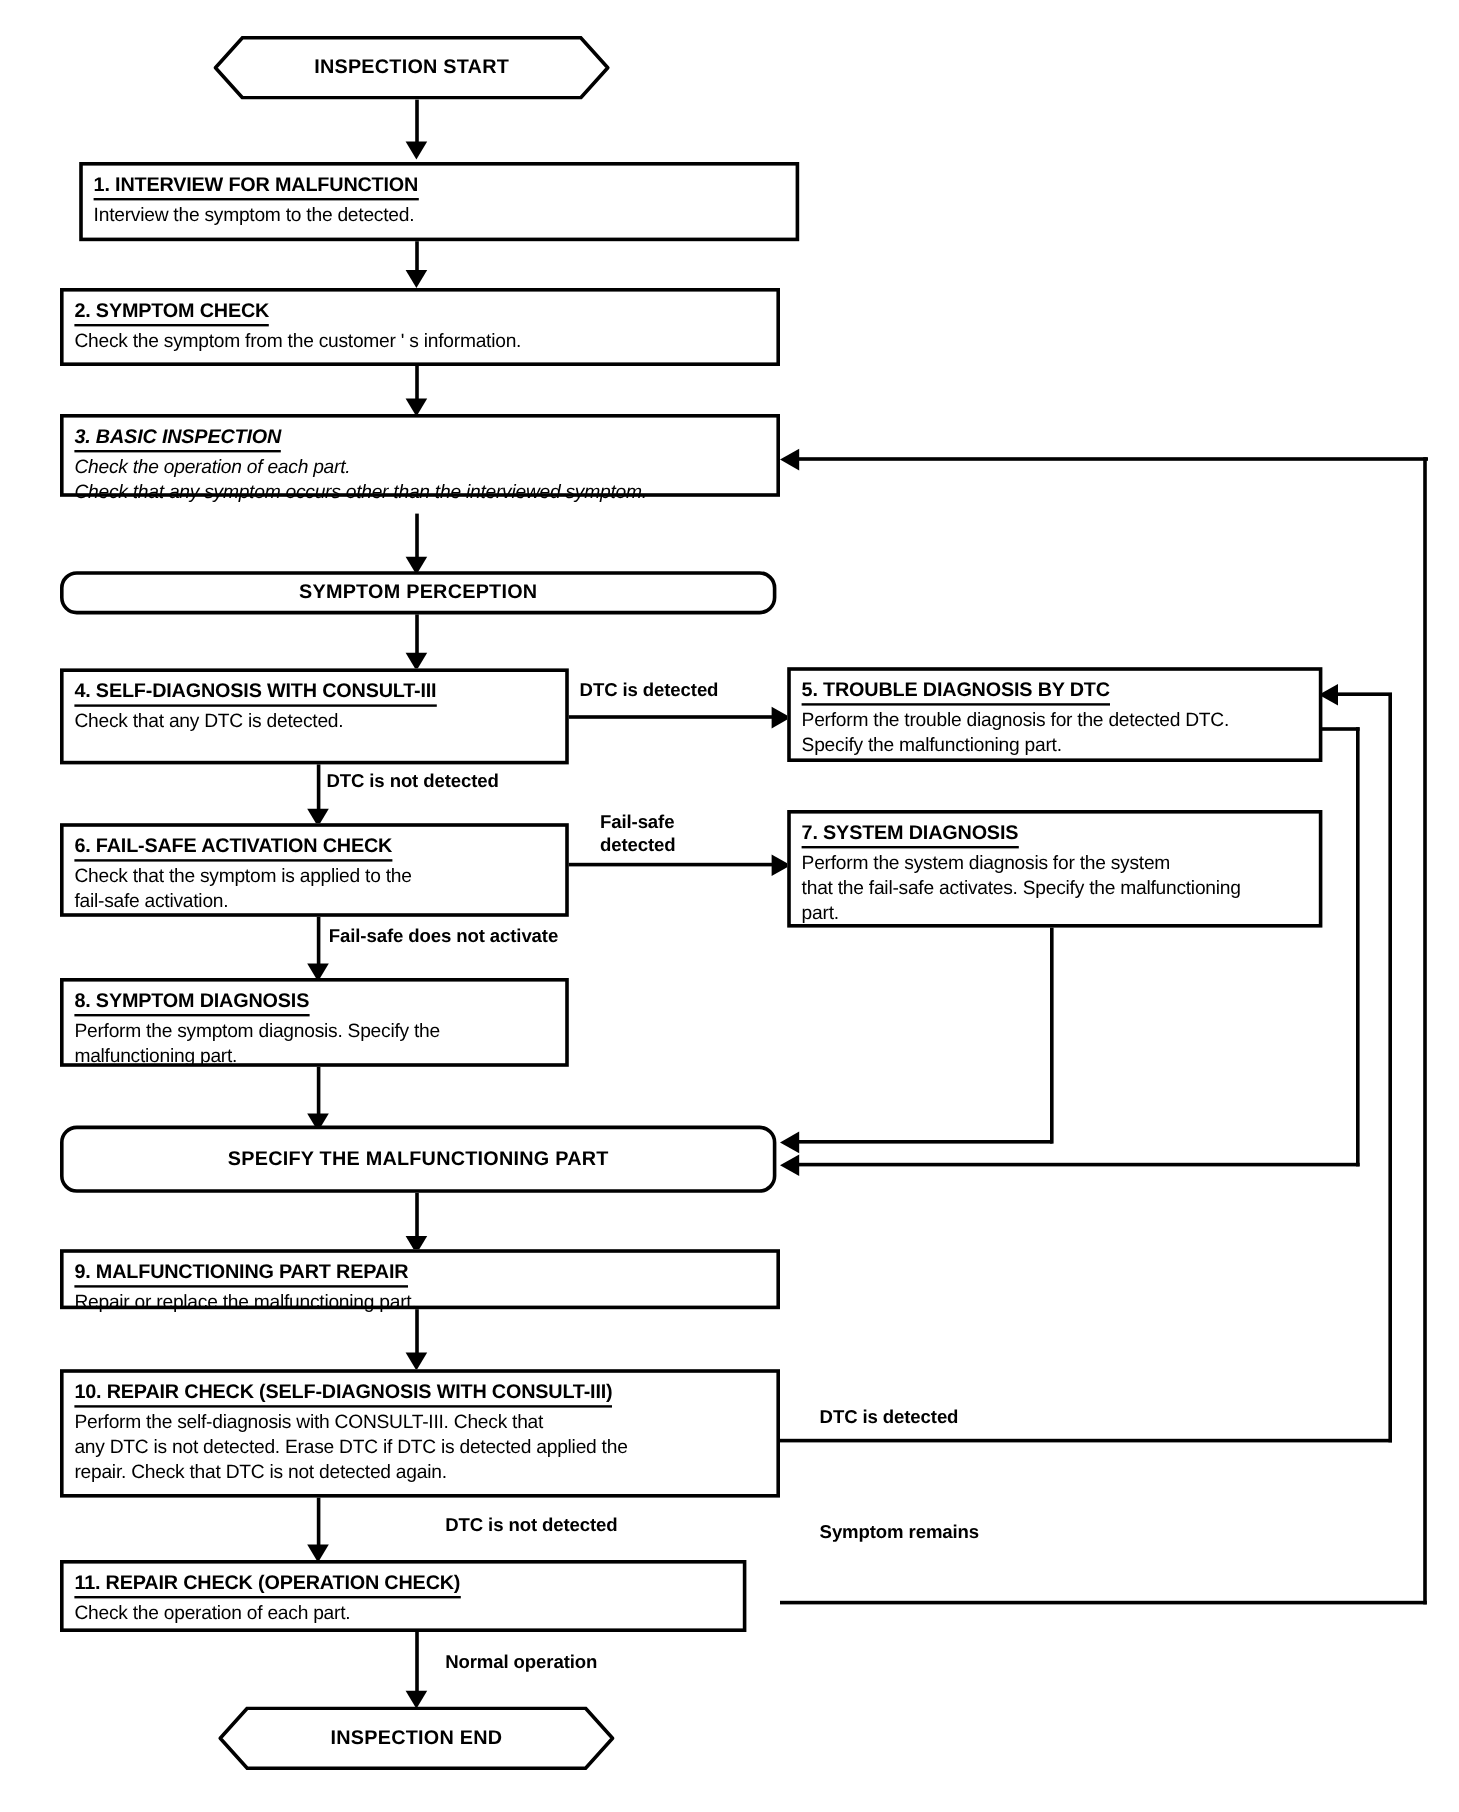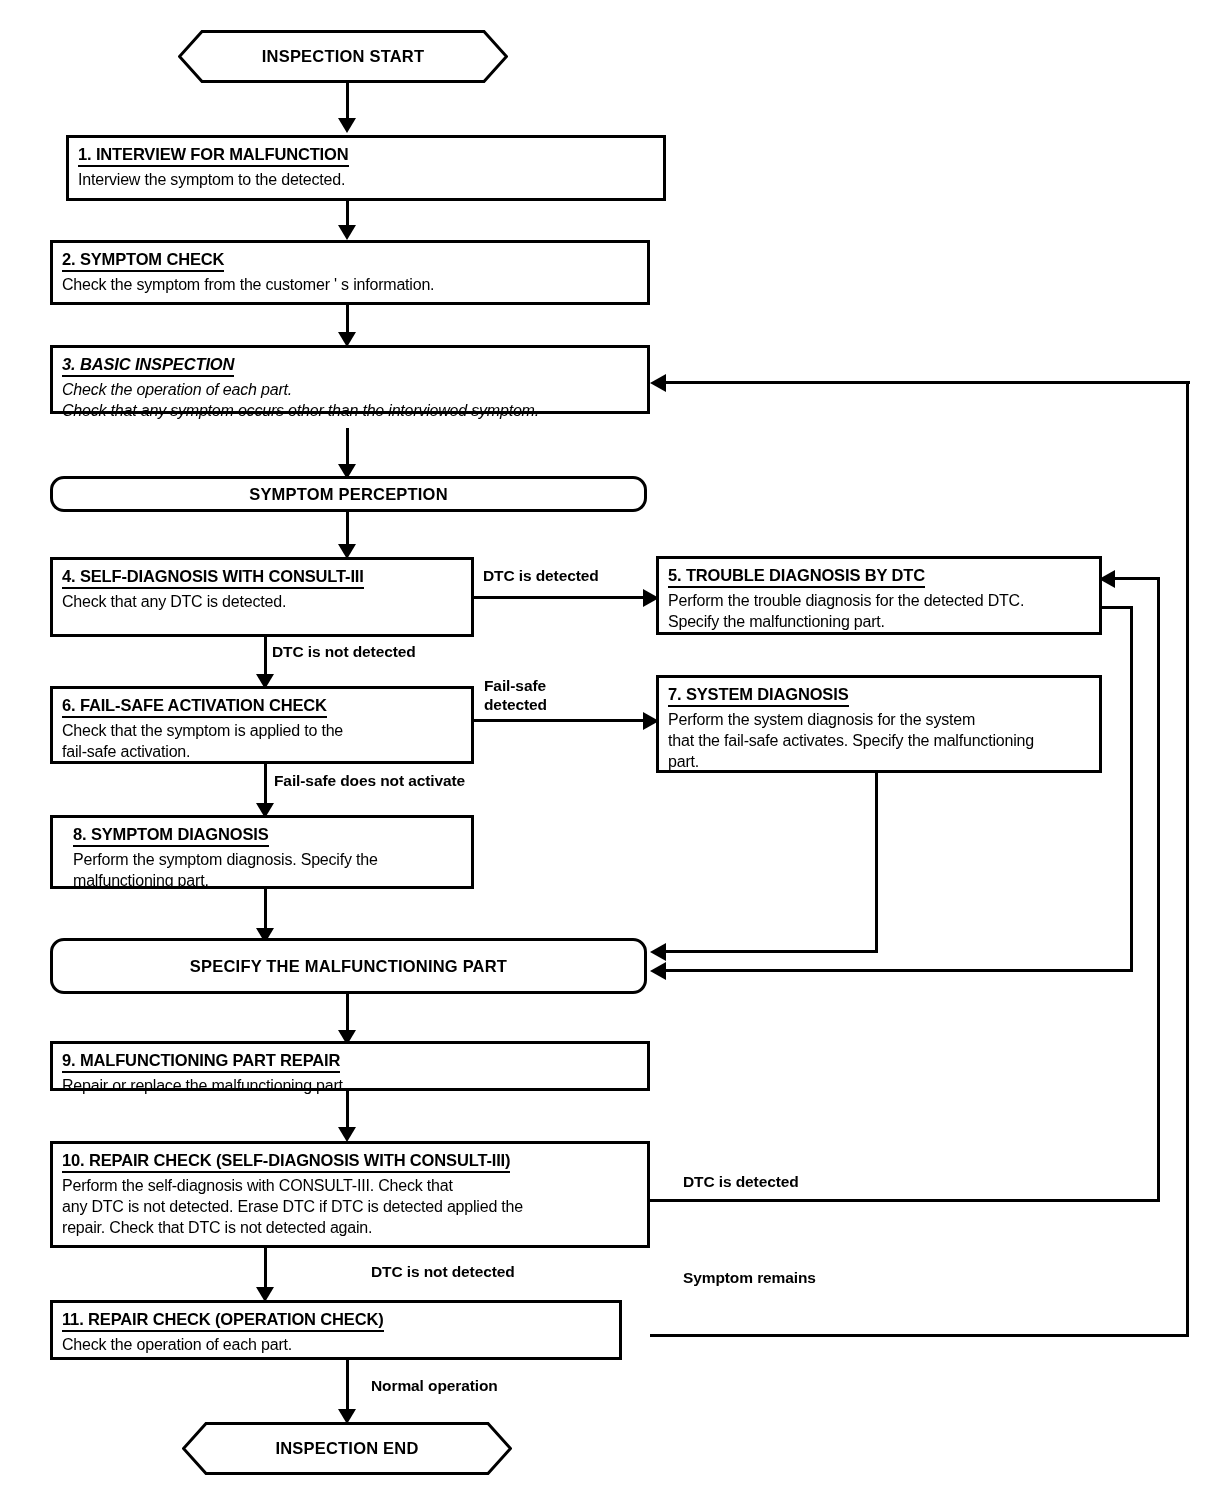--- a/index.html
+++ b/index.html
@@ -132,41 +132,41 @@
       <span class="title">6. FAIL-SAFE ACTIVATION CHECK</span>
       <div class="body-lines">
         <div>Check that the symptom is applied to the</div>
         <div>fail-safe activation.</div>
       </div>
     </div>
   </div>
 
   <div class="hline" style="left:474px;top:719px;width:172px;"></div>
   <div class="arrow-r" style="left:643px;top:711.5px;"></div>
-  <div class="edge-label" style="left:484px;top:676px;">
+  <div class="edge-label" style="left:500px;top:676px;">
     <span>Fail-safe</span><br>
     <span>detected</span>
   </div>
 
   <div class="vline" style="left:263.5px;top:764px;height:42px;"></div>
   <div class="arrow-d" style="left:256px;top:803px;"></div>
   <div class="edge-label" style="left:274px;top:771px;">Fail-safe does not activate</div>
 
   <div class="node rect" style="left:656px;top:675px;width:446px;height:98px;">
     <div class="pad">
       <span class="title">7. SYSTEM DIAGNOSIS</span>
       <div class="body-lines">
         <div>Perform the system diagnosis for the system</div>
         <div>that the fail-safe activates. Specify the malfunctioning</div>
         <div>part.</div>
       </div>
     </div>
   </div>
 
-  <div class="node rect" style="left:50px;top:815px;width:424px;height:74px;padding-left:11px;">
+  <div class="node rect" style="left:50px;top:815px;width:424px;height:74px;">
     <div class="pad">
       <span class="title">8. SYMPTOM DIAGNOSIS</span>
       <div class="body-lines">
         <div>Perform the symptom diagnosis. Specify the</div>
         <div>malfunctioning part.</div>
       </div>
     </div>
   </div>
   <div class="vline" style="left:263.5px;top:889px;height:42px;"></div>
   <div class="arrow-d" style="left:256px;top:928px;"></div>

